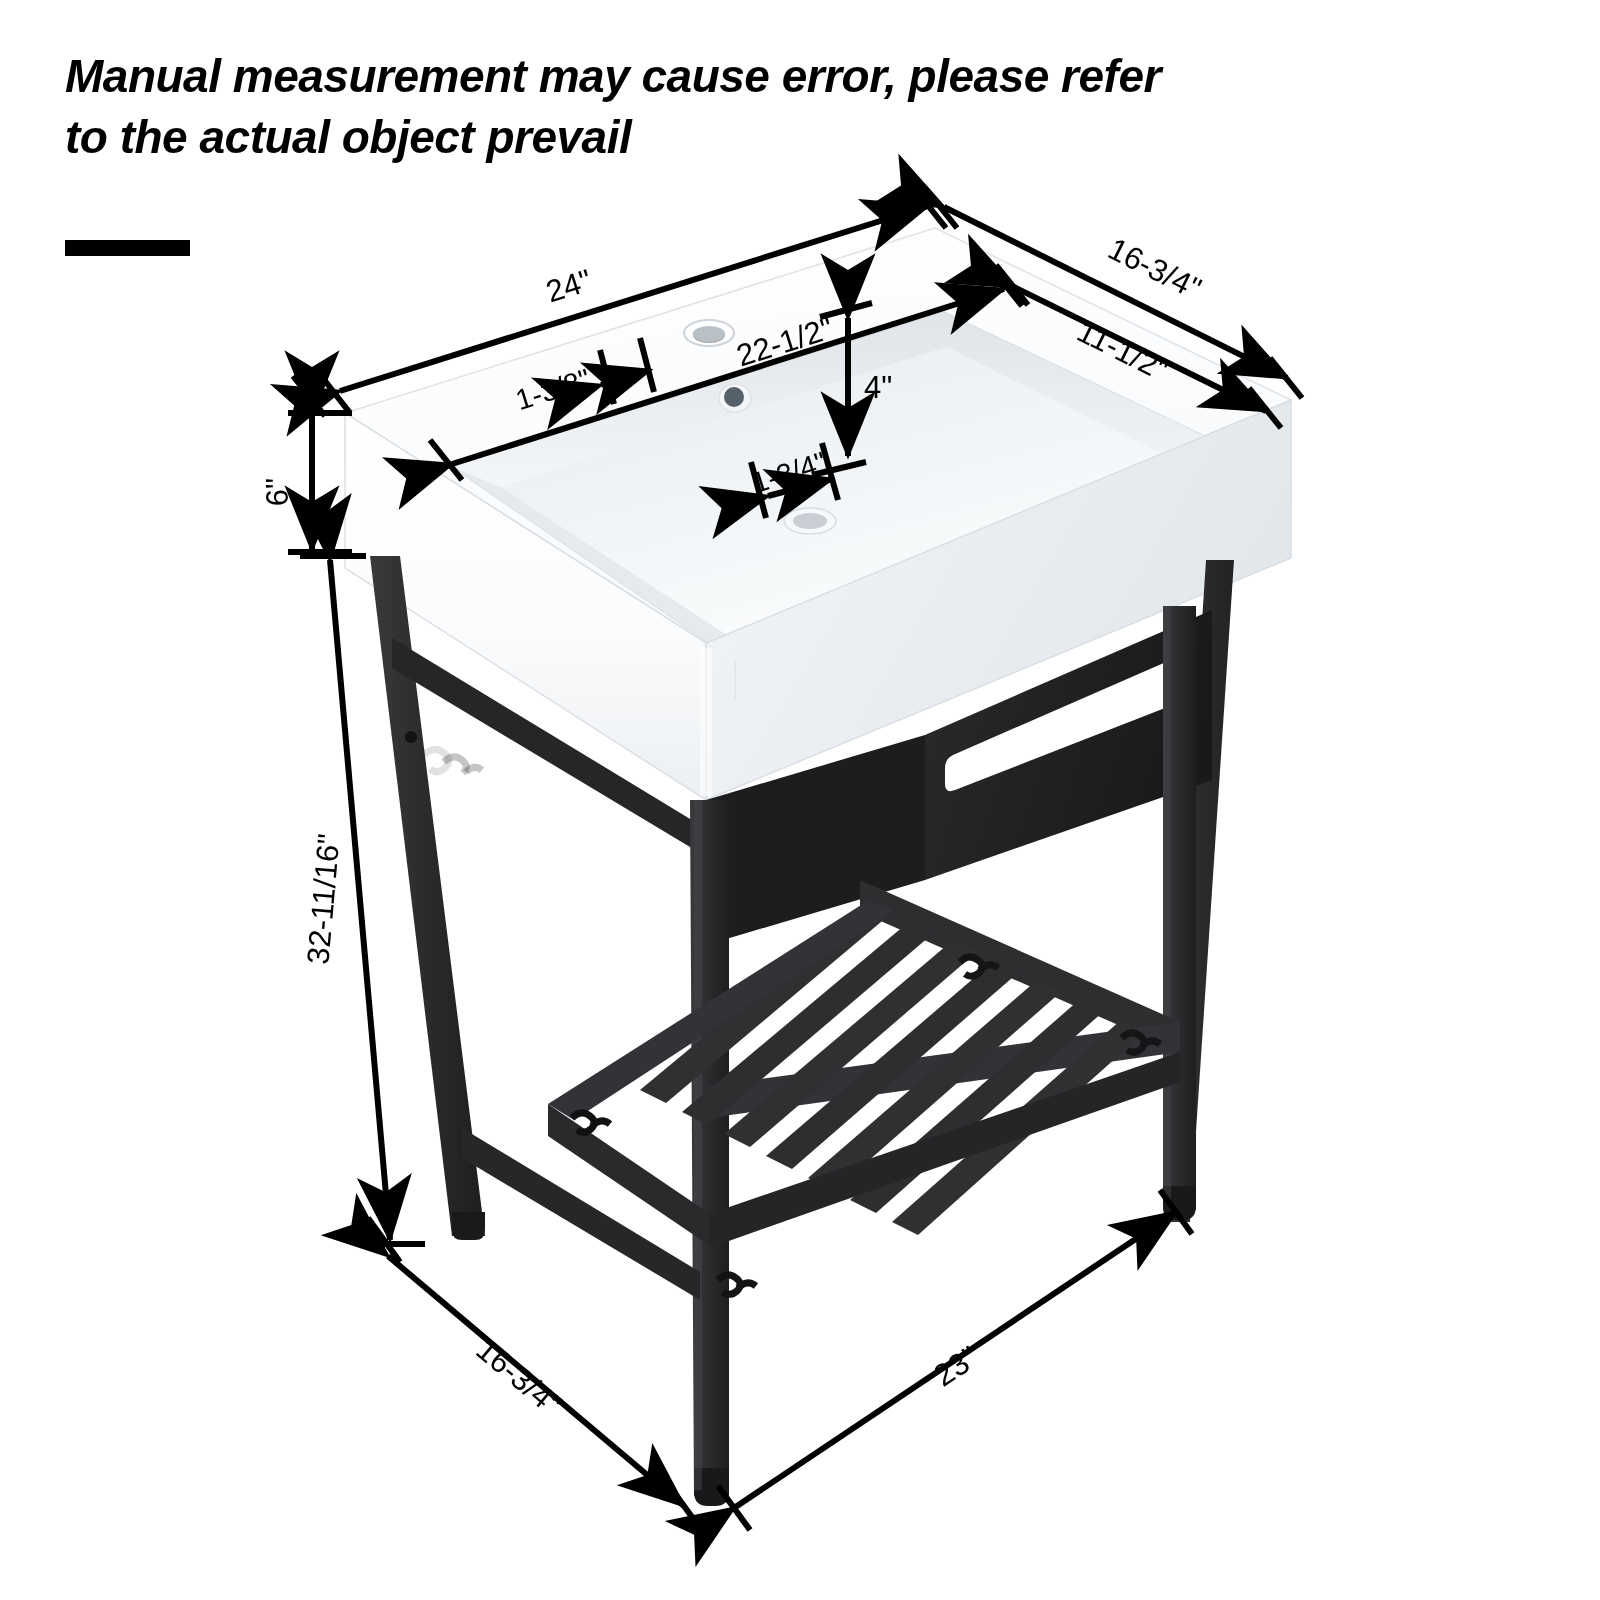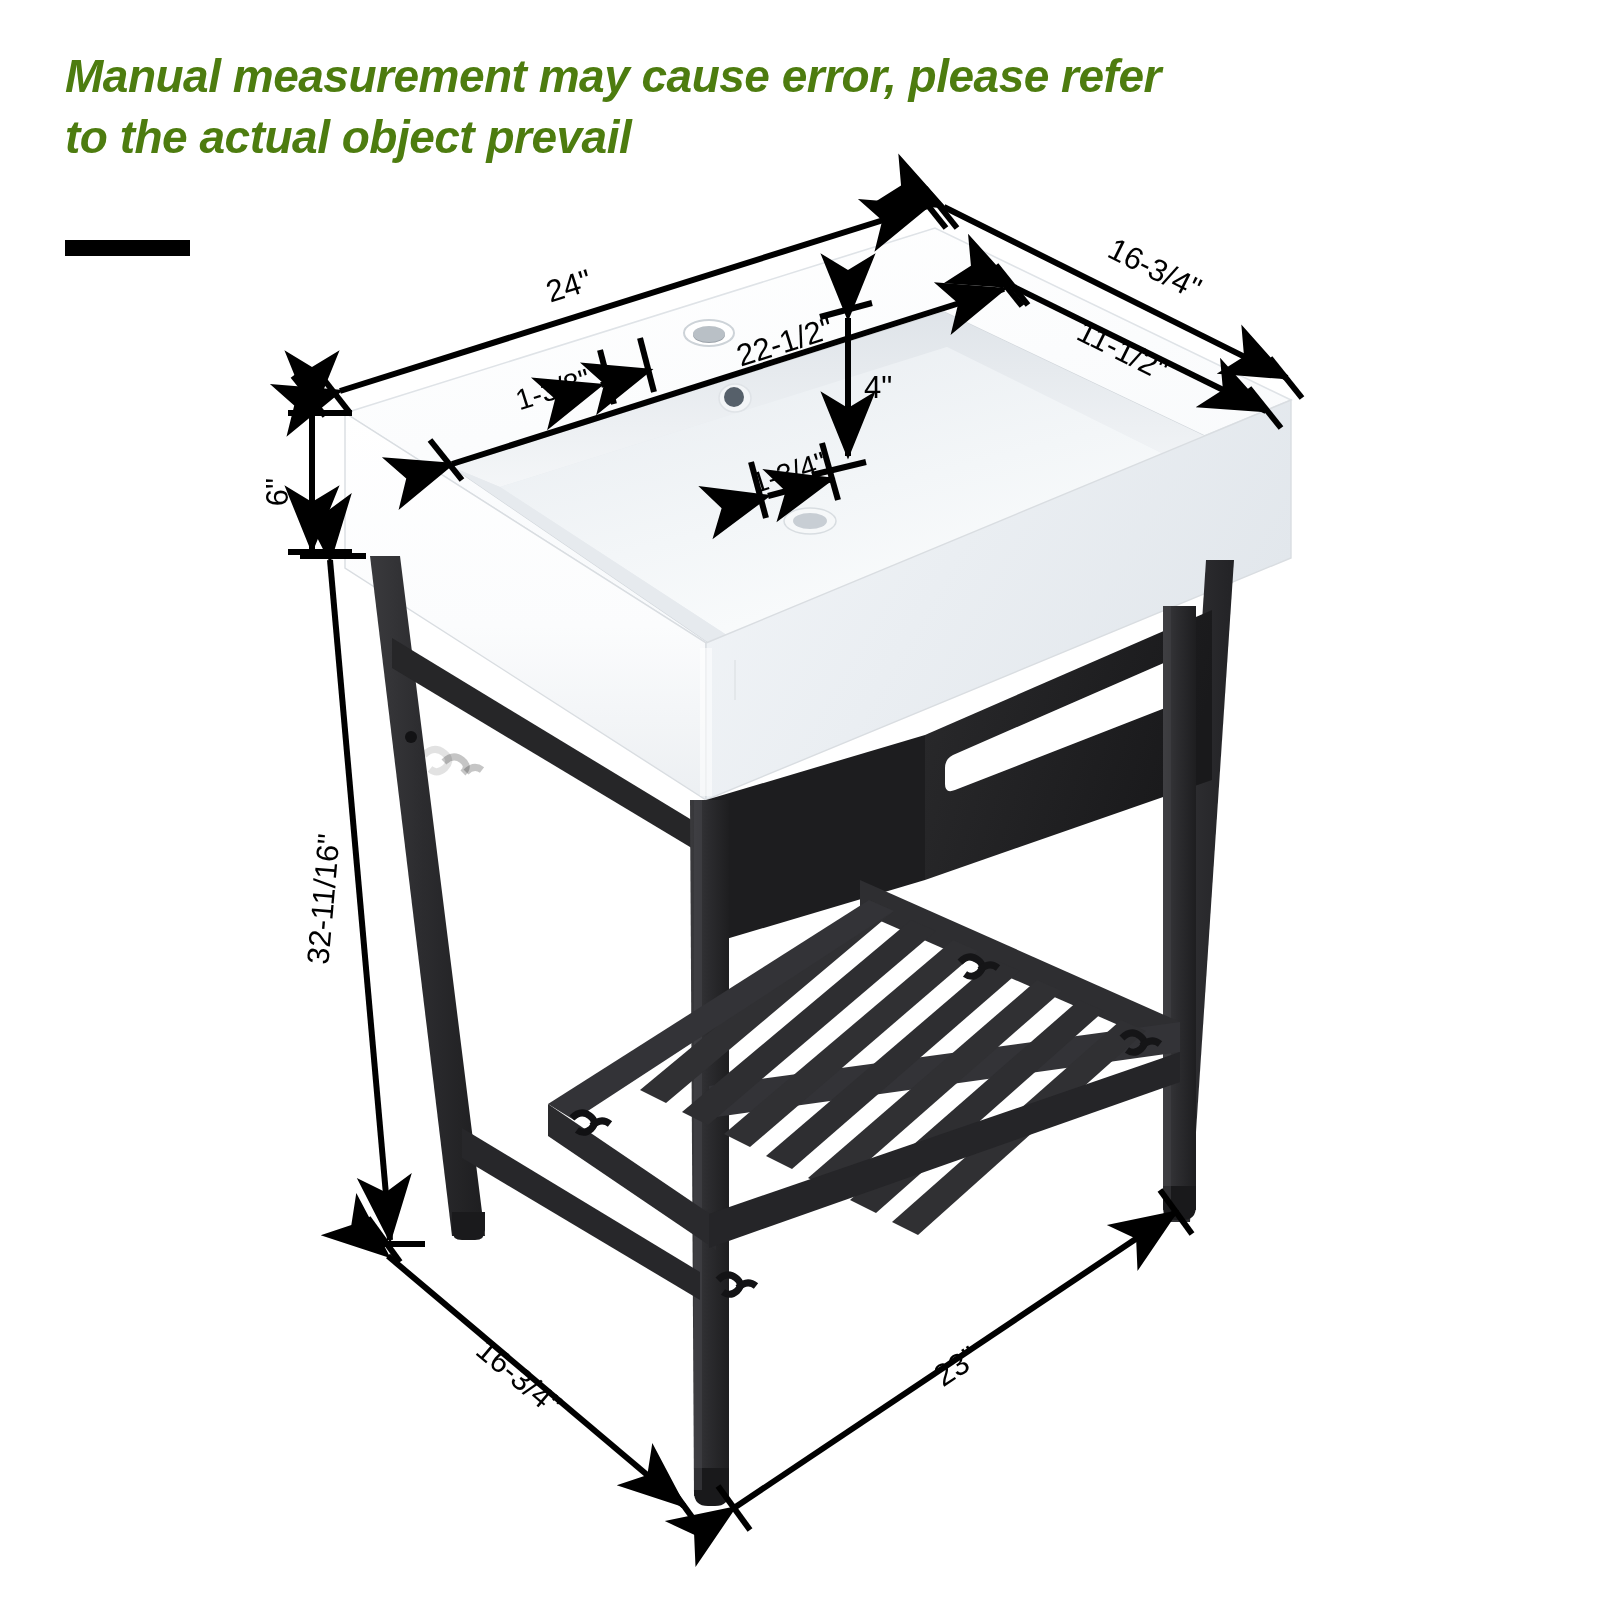--- a/index.html
+++ b/index.html
@@ -19,21 +19,21 @@
     position: absolute;
     left: 65px;
     top: 46px;
     width: 1180px;
     font-family: "Liberation Sans", sans-serif;
     font-style: italic;
     font-weight: bold;
     font-size: 46px;
     line-height: 1.32;
     letter-spacing: -0.5px;
-    color: #4d7c0f;
+    color: #000000;
     white-space: pre-line;
   }
   #rule-bar {
     position: absolute;
     left: 65px;
     top: 240px;
     width: 125px;
     height: 16px;
     background: #000000;
   }

